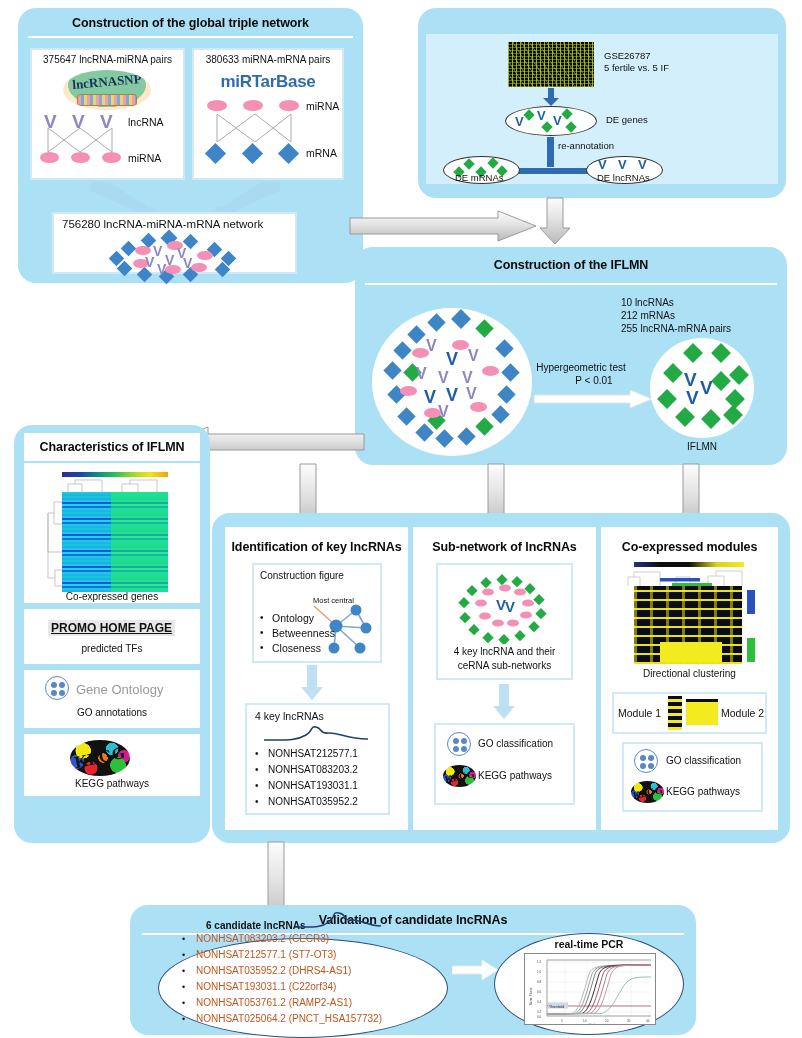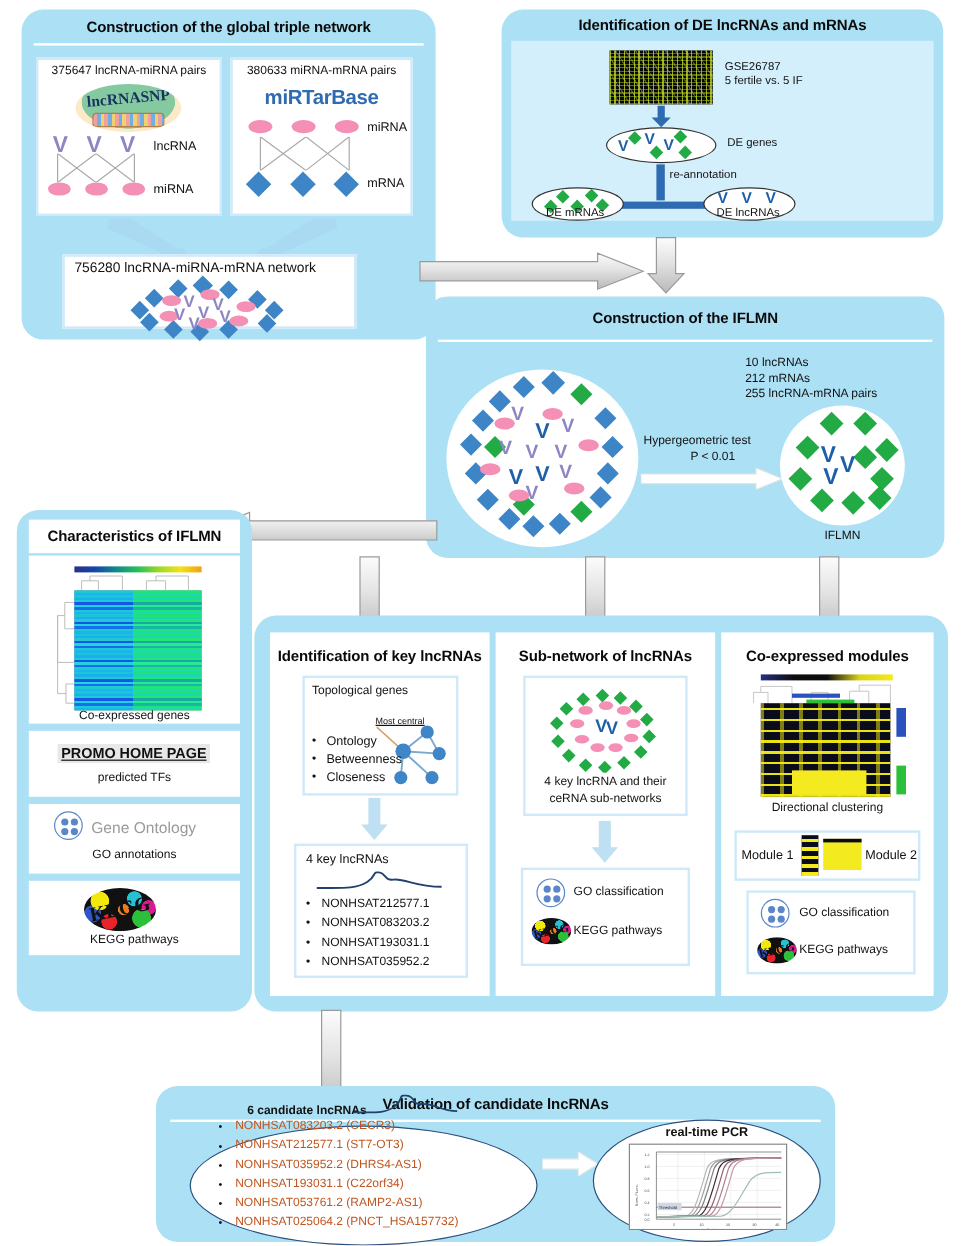--- a/index.html
+++ b/index.html
@@ -203,21 +203,20 @@
     <div class="ell" style="left:86px; top:29px; width:16px; height:9px;"></div>
     <div class="vee" style="left:48px; top:10px; font-size:14px;">V</div>
     <div class="vee" style="left:72px; top:12px; font-size:14px;">V</div>
     <div class="vee" style="left:40px; top:21px; font-size:14px;">V</div>
     <div class="vee" style="left:60px; top:19px; font-size:14px;">V</div>
     <div class="vee" style="left:78px; top:22px; font-size:14px;">V</div>
     <div class="vee" style="left:52px; top:28px; font-size:14px;">V</div>
   </div>
 
   <div class="panel" style="left:418px; top:8px; width:368px; height:190px;"></div>
-  <div class="panel-title" style="left:418px; top:14px; width:368px;">Identification of DE lncRNAs and mRNAs</div>
   <div class="whiteplain" style="left:426px; top:34px; width:352px; height:150px; background:#d3effb;"></div>
 
   <div class="microarray" style="left:508px; top:42px; width:86px; height:45px;"></div>
   <div class="lbl-sm" style="left:604px; top:50px; font-size:9.5px;">GSE26787</div>
   <div class="lbl-sm" style="left:604px; top:62px; font-size:9.5px;">5 fertile vs. 5 IF</div>
 
   <svg style="position:absolute;left:543px;top:88px;width:16px;height:18px;">
     <polygon points="5,0 11,0 11,10 16,10 8,18 0,10 5,10" fill="#2f6bb0"></polygon>
   </svg>
 
@@ -400,22 +399,22 @@
     <div class="kegg-txt" style="font-size:17px;">KEGG</div>
   </div>
   <div class="lbl-c" style="left:24px; top:778px; width:176px; font-size:10px;">KEGG pathways</div>
 
   <div class="panel" style="left:212px; top:513px; width:578px; height:330px;"></div>
 
   <div class="whiteplain" style="left:225px; top:527px; width:183px; height:303px;"></div>
   <div class="panel-title" style="left:225px; top:540px; width:183px;">Identification of key lncRNAs</div>
 
   <div class="whitebox" style="left:252px; top:563px; width:130px; height:100px;"></div>
-  <div class="lbl" style="left:260px; top:570px; font-size:10px;">Topological genes</div>
-  <div class="lbl-sm" style="left:313px; top:596px; font-size:7.5px;text-decoration:underline;">Most central</div>
+  <div class="lbl" style="left:260px; top:570px; font-size:10px;">Construction figure</div>
+  <div class="lbl-sm" style="left:313px; top:596px; font-size:7.5px;">Most central</div>
   <svg style="position:absolute;left:308px;top:602px;width:70px;height:58px;">
     <line x1="6" y1="4" x2="26" y2="22" stroke="#d8a070" stroke-width="1.3"></line>
     <g stroke="#7aa9cf" stroke-width="1.6">
       <line x1="28" y1="24" x2="48" y2="8"></line>
       <line x1="48" y1="8" x2="58" y2="26"></line>
       <line x1="28" y1="24" x2="58" y2="26"></line>
       <line x1="28" y1="24" x2="26" y2="46"></line>
       <line x1="28" y1="24" x2="52" y2="46"></line>
     </g>
     <circle cx="48" cy="8" r="5.5" fill="#3f86c8"></circle>

